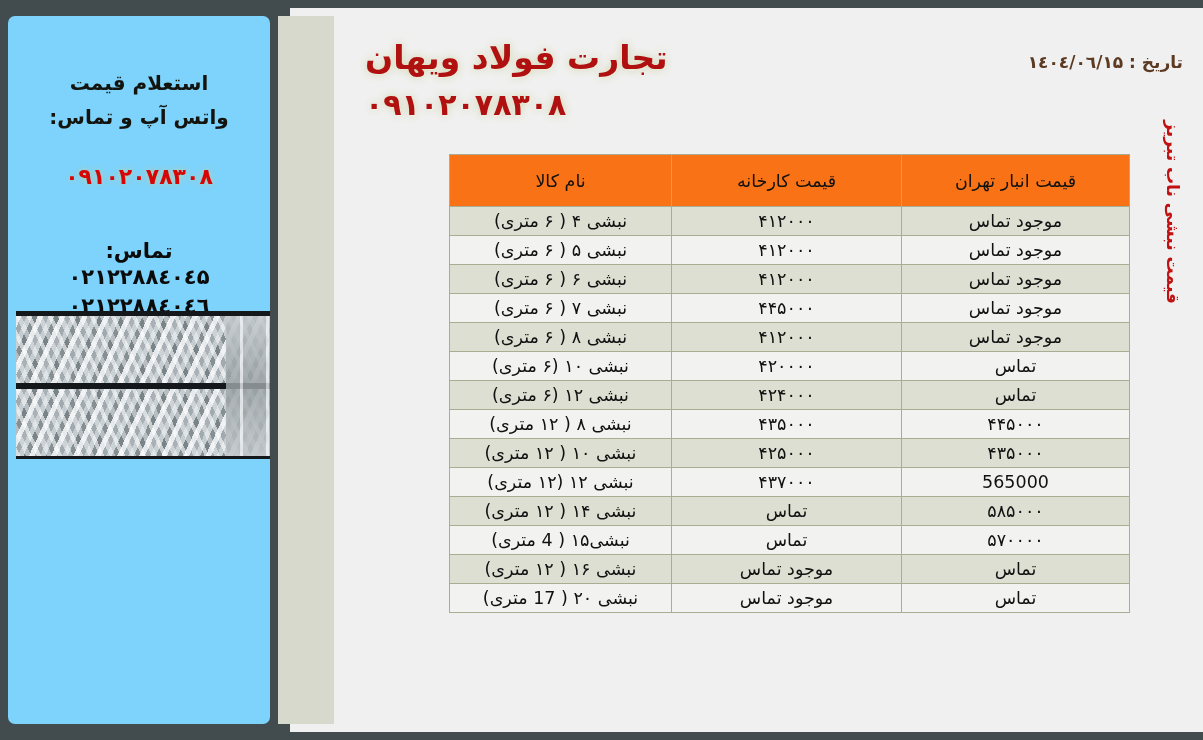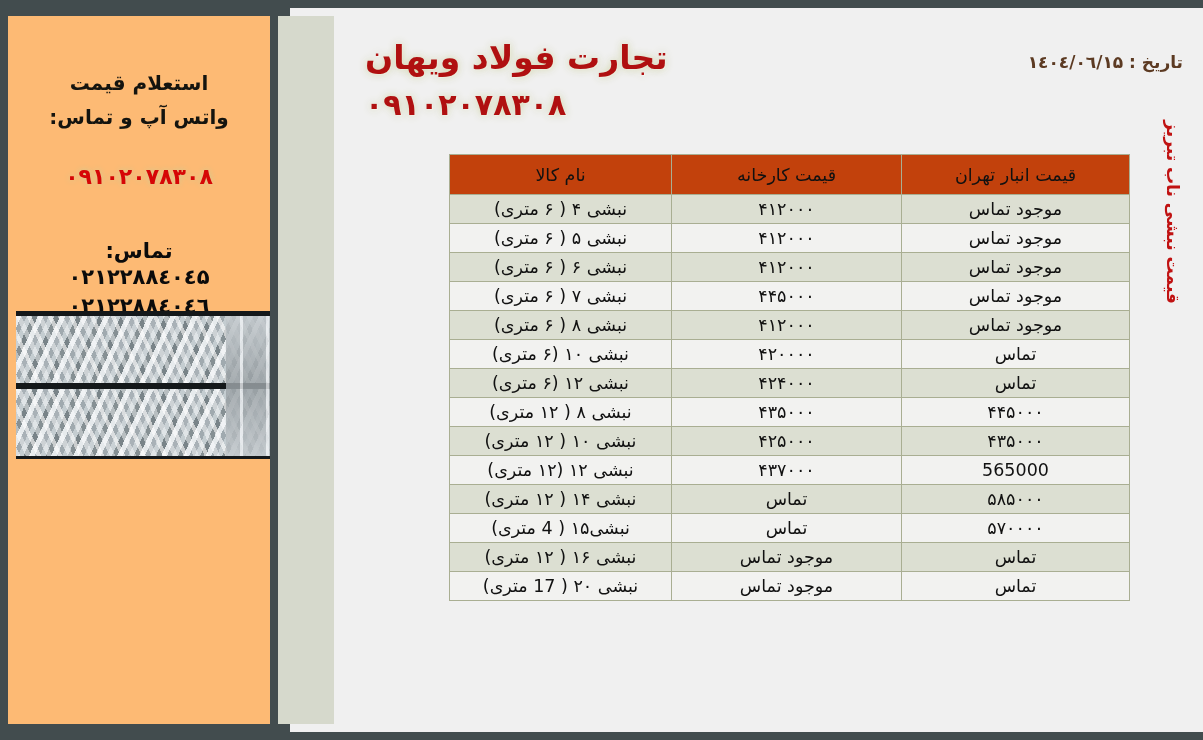--- a/index.html
+++ b/index.html
@@ -35,22 +35,23 @@
     width: 290px;
     background: #424c4e;
   }
 
   #sidebar-panel {
     position: absolute;
     left: 8px;
     top: 8px;
     bottom: 8px;
     width: 262px;
-    background: #fdba74;
+    background: #7dd3fc;
     overflow: hidden;
+    border-radius: 7px;
   }
 
   #sidebar-strip {
     position: absolute;
     left: 278px;
     top: 8px;
     bottom: 8px;
     width: 56px;
     background: #d6d9cc;
   }
@@ -259,22 +260,22 @@
     border: 1px solid #a9ae92;
     height: 29px;
     text-align: center;
     vertical-align: middle;
     font-size: 17.5px;
     color: #111;
     direction: rtl;
     padding: 0 6px;
   }
   table#price-table thead th {
-    background: #c2410c;
-    height: 40px;
+    background: #f97316;
+    height: 52px;
     font-weight: normal;
   }
   th.head-red { color: #c41111; font-weight: bold; }
   th.head-dark { color: #1a1a1a; font-weight: normal; }
 
   table#price-table tbody tr:nth-child(odd) td { background: #dcdfd2; }
   table#price-table tbody tr:nth-child(even) td { background: #f2f2f0; }
 
   col.c-name { width: 222px; }
   col.c-factory { width: 230px; }

